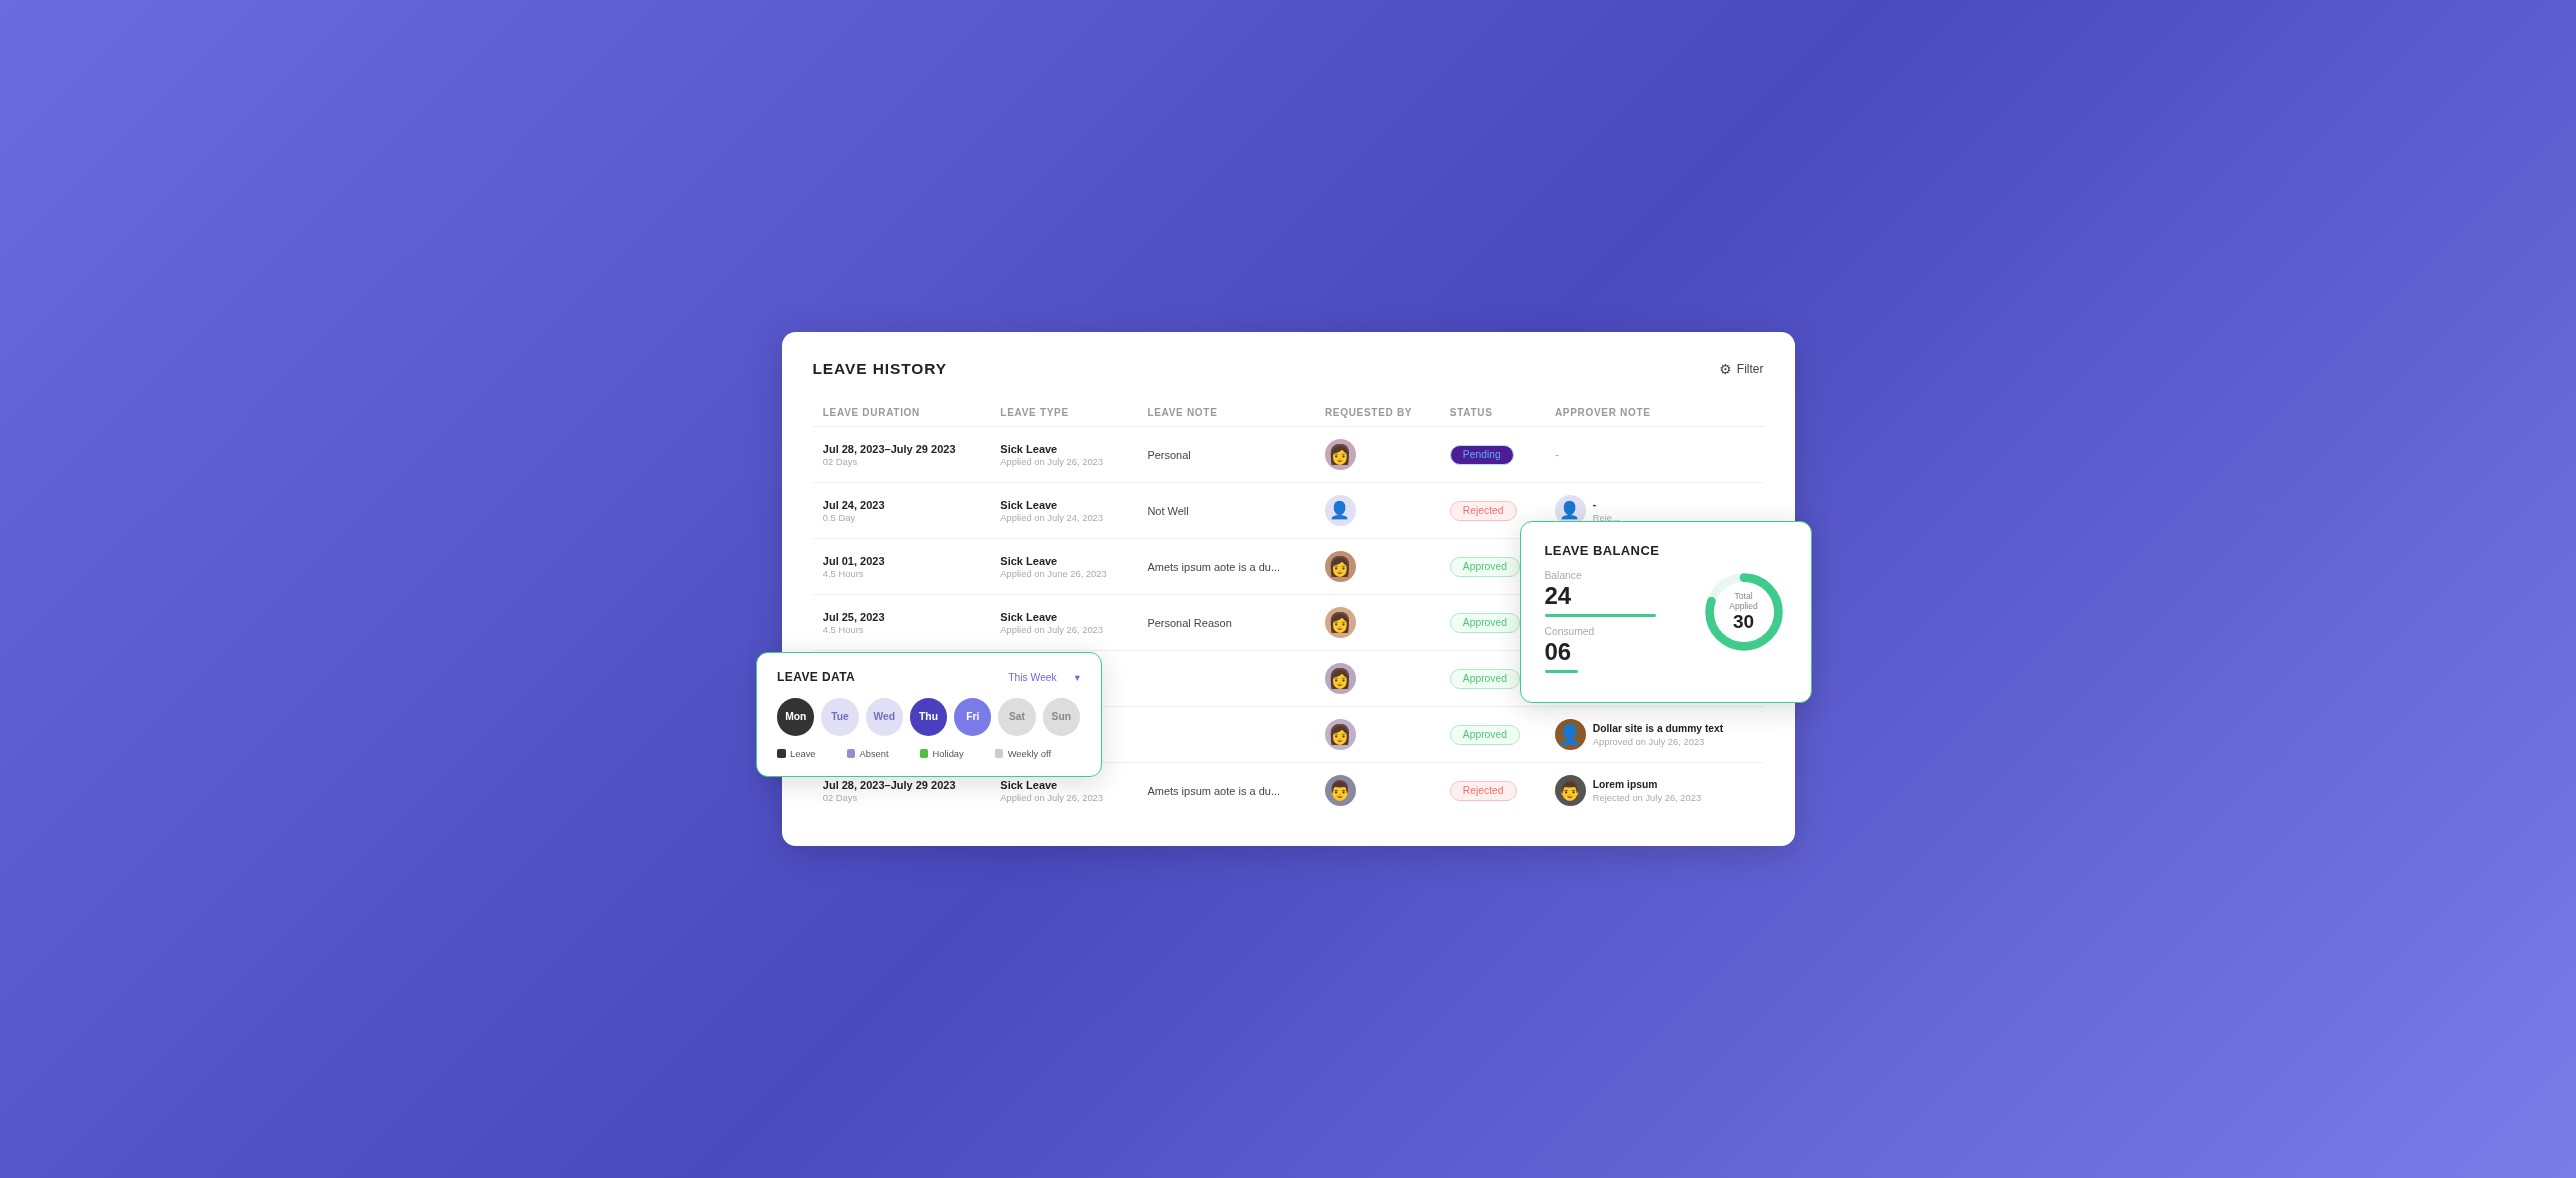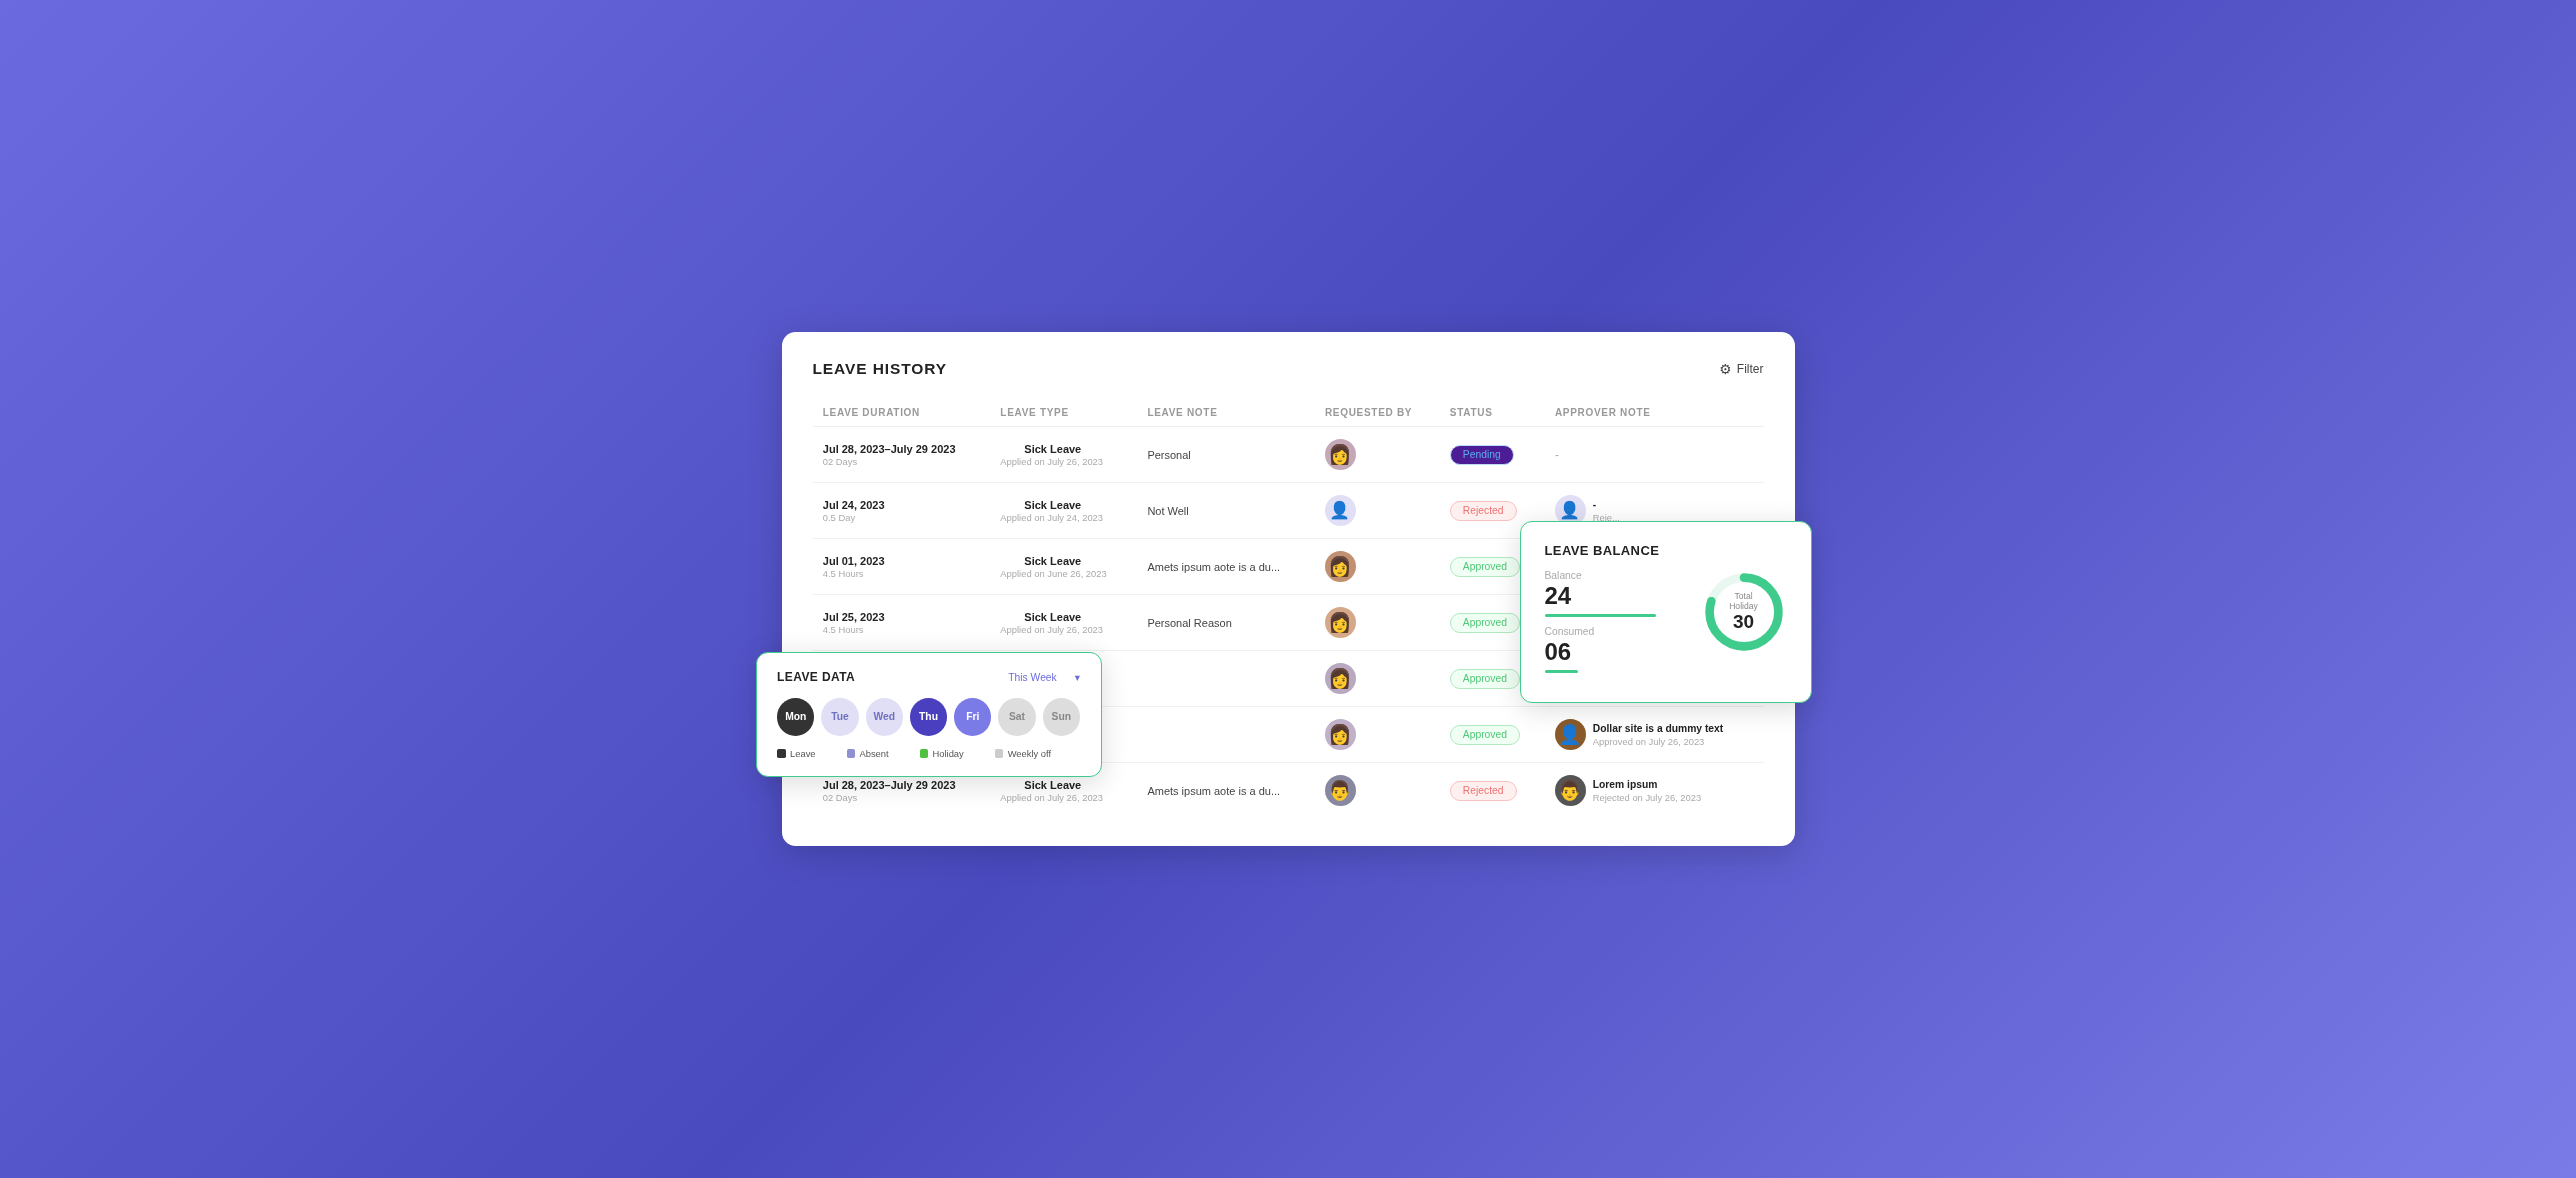--- a/index.html
+++ b/index.html
@@ -72,21 +72,20 @@
     }
     .leave-date-sub {
       font-size: 9.4px;
       color: #aaa;
       margin-top: 1.7px;
     }
     .leave-type-main {
       font-size: 11px;
       font-weight: 600;
       color: #222;
-      margin-left: 24px;
     }
     .leave-type-sub {
       font-size: 9.4px;
       color: #aaa;
       margin-top: 1.7px;
     }
     .leave-note {
       font-size: 11px;
       color: #444;
     }
@@ -355,21 +354,21 @@
         <div class="consumed-bar"></div>
       </div>
     </div>
     <div class="leave-balance-right">
       <div class="donut-container">
         <svg width="86" height="86" viewBox="0 0 100 100">
           <circle cx="50" cy="50" r="40" fill="none" stroke="#e8f8f0" stroke-width="10"></circle>
           <circle cx="50" cy="50" r="40" fill="none" stroke="#3ecb8c" stroke-width="10" stroke-dasharray="201 251" stroke-linecap="round"></circle>
         </svg>
         <div class="donut-label">
-          <span class="donut-label-top">Total Holiday</span>
+          <span class="donut-label-top">Total Applied</span>
           <span class="donut-label-num">30</span>
         </div>
       </div>
     </div>
   </div>
 
   <div class="header-row">
     <span class="page-title">LEAVE HISTORY</span>
     <button class="filter-btn">
       <span class="filter-icon">⚙</span>

